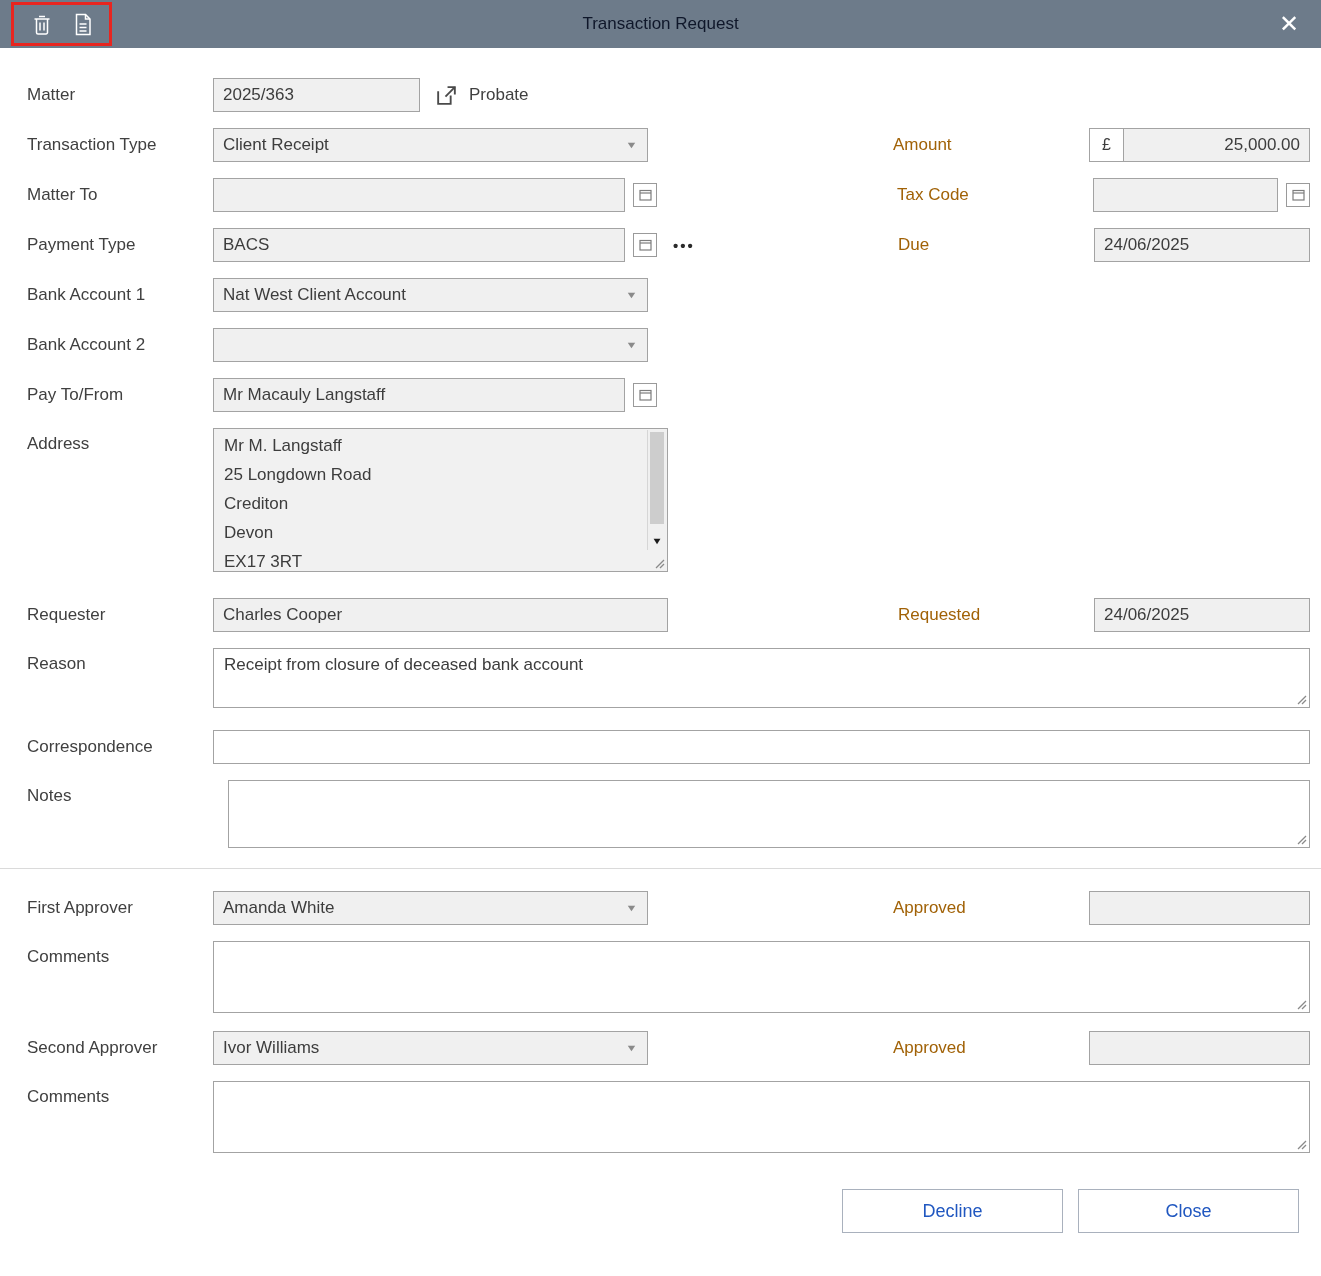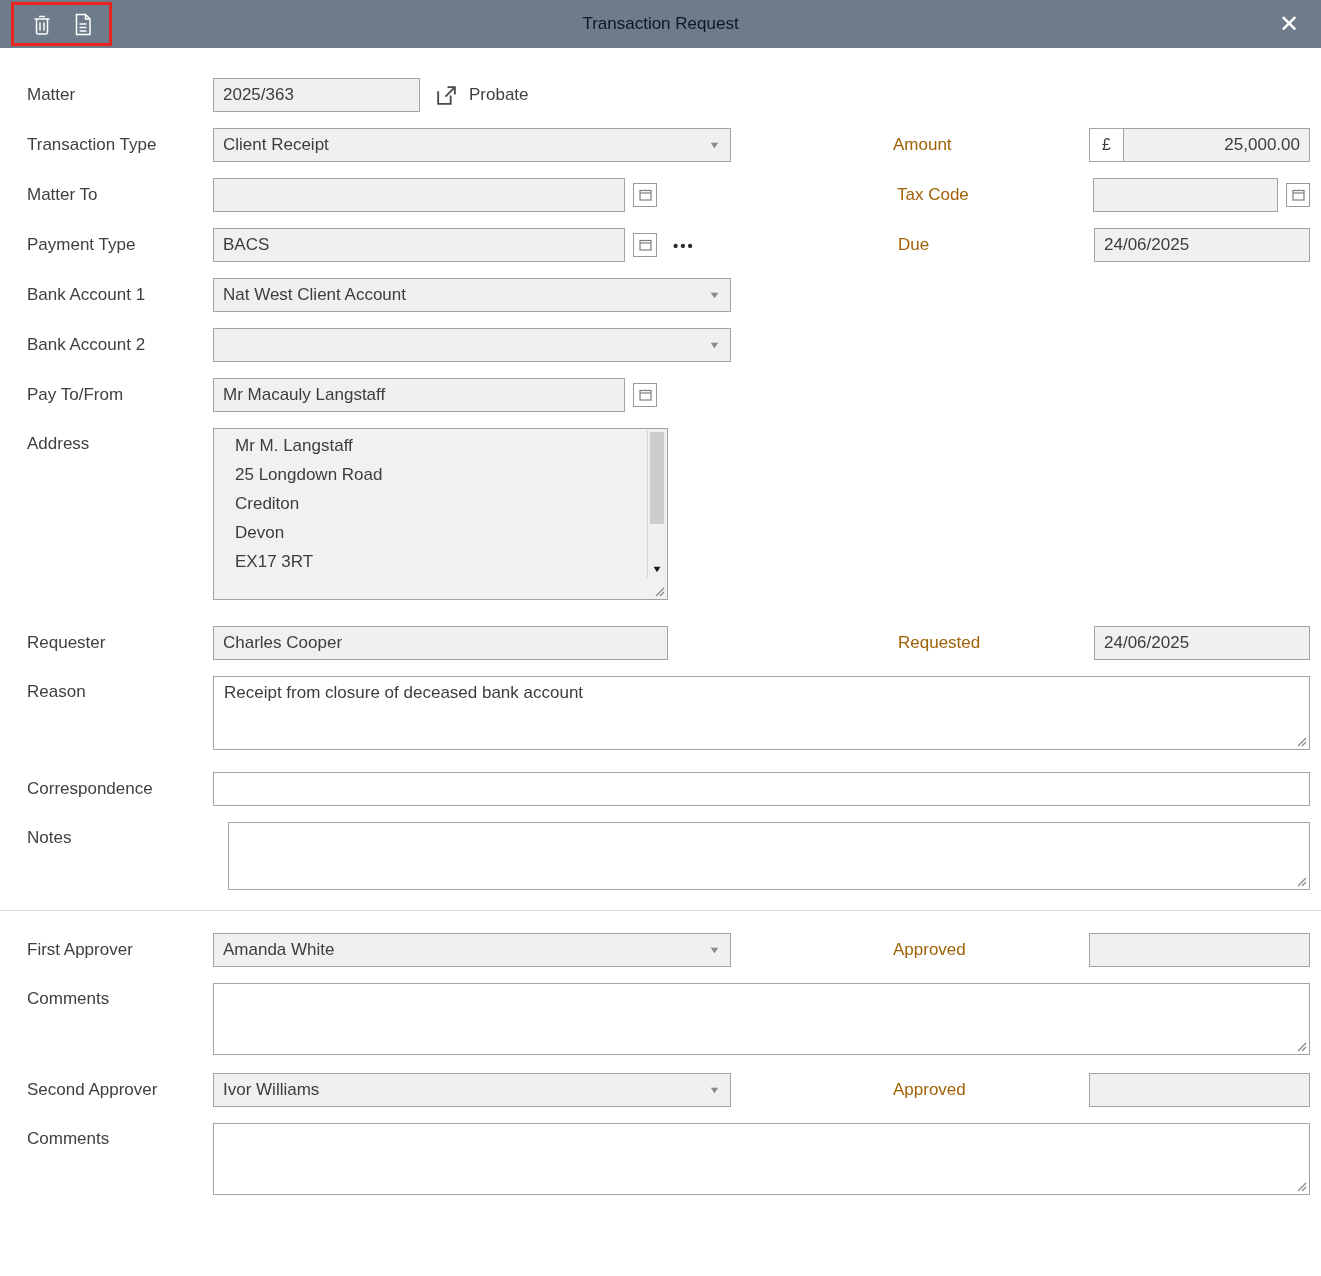--- a/index.html
+++ b/index.html
@@ -40,21 +40,21 @@
 
   .field {
     height: 34px; background: #f0f0f0; border: 1px solid #a3a3a3;
     display: flex; align-items: center; padding: 0 9px; font-size: 17px; color: #3d3d3d;
   }
   .white { background: #ffffff; }
   .w207 { width: 207px; }
   .w412 { width: 412px; }
   .w455 { width: 455px; }
 
-  .dropdown { width: 518px; position: relative; padding-right: 28px; }
+  .dropdown { width: 435px; position: relative; padding-right: 28px; }
   .chev {
     position: absolute; right: 11px; top: 50%; transform: translateY(-50%) scaleX(1.4);
     font-size: 9px; color: #8a8a8a;
   }
 
   .lookup-btn {
     width: 24px; height: 24px; margin-left: 8px; flex-shrink: 0;
     background: #ffffff; border: 1px solid #9a9a9a;
     display: flex; align-items: center; justify-content: center; cursor: pointer;
   }
@@ -78,43 +78,43 @@
     width: 34px; background: #ffffff; border-right: 1px solid #a3a3a3;
     display: flex; align-items: center; justify-content: center; font-size: 16px;
   }
   .amount .amt {
     flex: 1; display: flex; align-items: center; justify-content: flex-end;
     padding-right: 9px; font-size: 17px;
   }
 
   
   .address {
-    width: 455px; height: 172px; background: #f1f1f1; border: 1px solid #a3a3a3;
+    width: 455px; height: 144px; background: #f1f1f1; border: 1px solid #a3a3a3;
     position: relative; font-size: 17px; line-height: 29px;
-    padding: 2px 30px 2px 21px;
+    padding: 2px 30px 2px 10px;
   }
   .address .addr-text { white-space: pre-line; }
   .vsb {
     position: absolute; top: 1px; right: 1px; bottom: 21px; width: 19px;
     background: #f0f0f0; border-left: 1px solid #d6d6d6;
   }
   .vsb-thumb { position: absolute; top: 2px; left: 2px; right: 2px; height: 92px; background: #cdcdcd; }
   .vsb-down {
     position: absolute; bottom: 0; left: 0; right: 0; height: 18px;
     display: flex; align-items: center; justify-content: center;
     font-size: 9px; color: #1a1a1a; cursor: pointer; transform: scaleX(1.3);
   }
   .grip { position: absolute; right: 1px; bottom: 1px; cursor: nwse-resize; line-height: 0; }
 
   
   .bigbox {
     flex: 1; background: #ffffff; border: 1px solid #a3a3a3; position: relative;
     font-size: 17px; padding: 6px 20px 6px 10px;
   }
-  .h66 { height: 74px; }
+  .h66 { height: 60px; }
   .h68 { height: 68px; }
   .h72 { height: 72px; }
   .flex1 { flex: 1; }
 
   .divider { border-top: 1px solid #dadada; margin: 6px 0 22px 0; }
 
   
   .actions { display: flex; justify-content: flex-end; gap: 15px; margin: 36px 11px 14px 0; }
   .btn {
     width: 221px; height: 44px; background: #ffffff; border: 1px solid #a9b1bd;
@@ -379,13 +379,17 @@
       <span></span>
       <span class="grip">
         <svg width="13" height="13" viewBox="0 0 13 13" fill="none" stroke="#8a8a8a" stroke-width="1.3">
           <path d="M11 3 L3 11"></path>
             <path d="M11 7 L7 11"></path>
         </svg>
       </span>
     </div>
   </div>
 
+  <div class="actions">
+    <button class="btn">Decline</button>
+    <button class="btn">Close</button>
+  </div>
 </div>
 
 </body></html>

